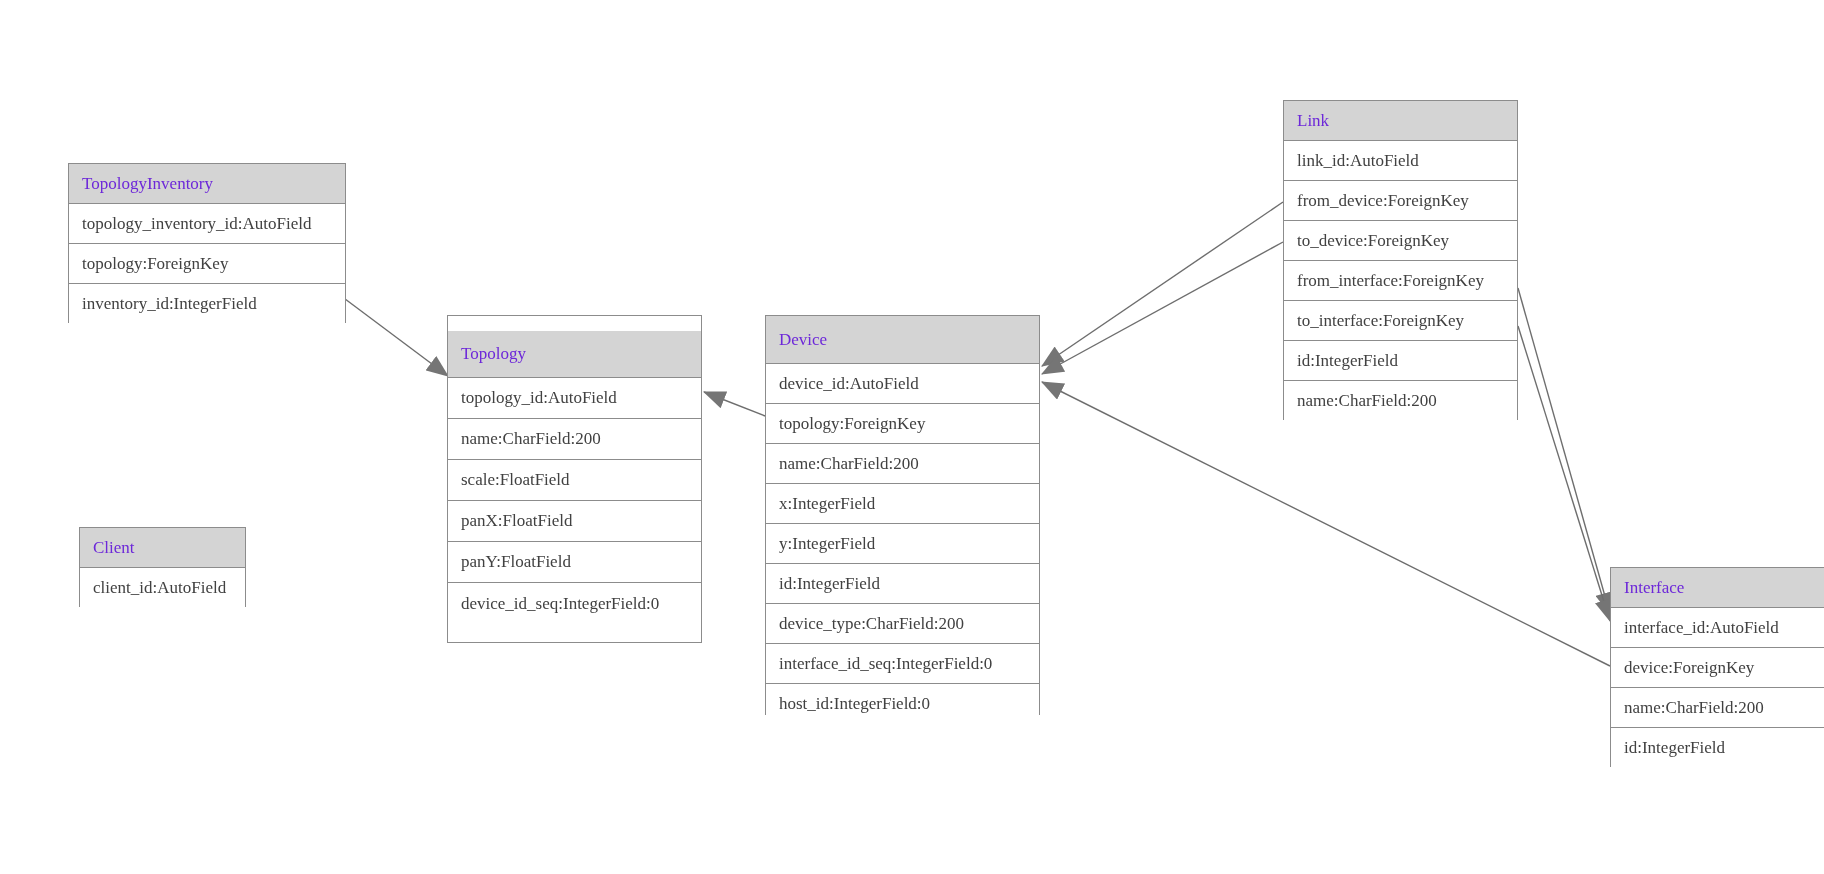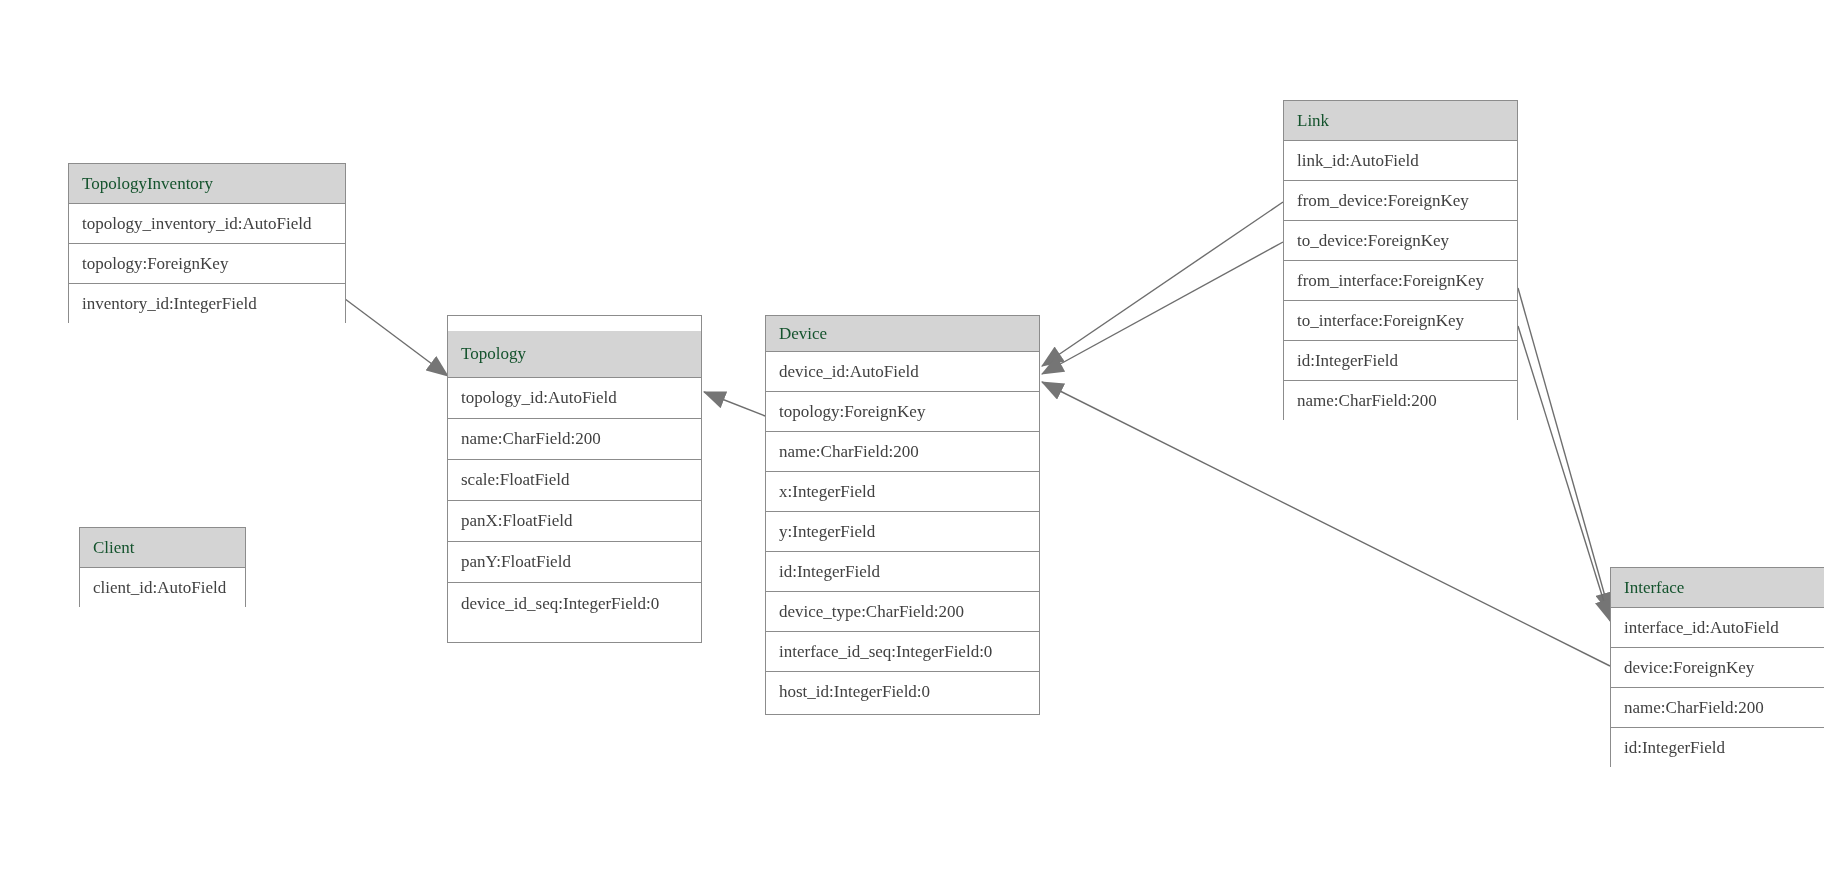--- a/index.html
+++ b/index.html
@@ -29,21 +29,21 @@
     border: 1.5px solid #8c8c8c;
     background: #ffffff;
   }
   .entity-header {
     box-sizing: border-box;
     display: flex;
     align-items: center;
     padding-left: 13px;
     background: #d4d4d4;
     border-bottom: 1.5px solid #8c8c8c;
-    color: #14532d;
+    color: #6d28d9;
     font-size: 17px;
     white-space: nowrap;
   }
   .entity-row {
     box-sizing: border-box;
     display: flex;
     align-items: center;
     padding-left: 13px;
     background: #ffffff;
     border-bottom: 1.5px solid #8c8c8c;
@@ -89,21 +89,21 @@
         <div class="entity-row" style="height: 41px;">scale:FloatField</div>
         <div class="entity-row" style="height: 41px;">panX:FloatField</div>
         <div class="entity-row" style="height: 41px;">panY:FloatField</div>
         <div class="entity-row" style="height: 41px;">device_id_seq:IntegerField:0</div>
       </div>
       <div class="entity" style="left: 79px; top: 527px; width: 167px; height: 80px;">
         <div class="entity-header" style="height: 40px;">Client</div>
         <div class="entity-row" style="height: 40px;">client_id:AutoField</div>
       </div>
       <div class="entity" style="left: 765px; top: 315px; width: 275px; height: 400px;">
-        <div class="entity-header" style="height: 36px;">Device</div>
+        <div class="entity-header" style="height: 48px;">Device</div>
         <div class="entity-row" style="height: 40px;">device_id:AutoField</div>
         <div class="entity-row" style="height: 40px;">topology:ForeignKey</div>
         <div class="entity-row" style="height: 40px;">name:CharField:200</div>
         <div class="entity-row" style="height: 40px;">x:IntegerField</div>
         <div class="entity-row" style="height: 40px;">y:IntegerField</div>
         <div class="entity-row" style="height: 40px;">id:IntegerField</div>
         <div class="entity-row" style="height: 40px;">device_type:CharField:200</div>
         <div class="entity-row" style="height: 40px;">interface_id_seq:IntegerField:0</div>
         <div class="entity-row" style="height: 40px;">host_id:IntegerField:0</div>
       </div>

